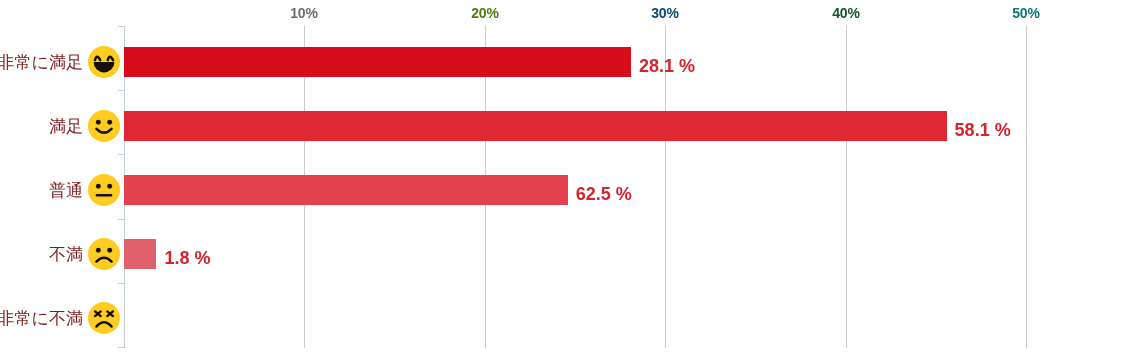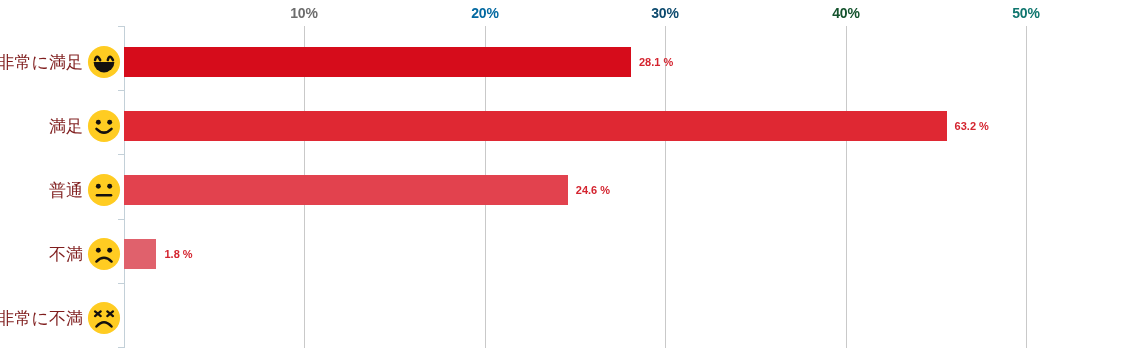--- a/index.html
+++ b/index.html
@@ -90,37 +90,37 @@
   }
 
   
   .bar {
     position: absolute;
     left: 124px;
     height: 30px;
   }
   .bar-value {
     position: absolute;
-    font-size: 11px;
+    font-size: 18px;
     font-weight: bold;
     color: #d4242f;
     white-space: nowrap;
     line-height: 1;
   }
 </style>
 </head>
 <body>
 
 <div id="chart-root">
 
   <div class="plot-area"></div>
 
   <div>
     <div class="xtick-label" style="left: 304px; color: rgb(109, 109, 109);">10%</div>
-    <div class="xtick-label" style="left: 485px; color: #0369a1;">20%</div>
+    <div class="xtick-label" style="left: 485px; color: #4d7c0f;">20%</div>
     <div class="xtick-label" style="left: 665px; color: #0c4a6e;">30%</div>
     <div class="xtick-label" style="left: 846px; color: #14532d;">40%</div>
     <div class="xtick-label" style="left: 1026px; color: #0f766e;">50%</div>
   </div>
 
   <div>
     <div class="gridline" style="left: 304px; background: rgb(201, 201, 201);"></div>
     <div class="gridline" style="left: 485px; background: rgb(201, 201, 201);"></div>
     <div class="gridline" style="left: 665px; background: rgb(201, 201, 201);"></div>
     <div class="gridline" style="left: 846px; background: rgb(201, 201, 201);"></div>
@@ -152,33 +152,33 @@
   <div class="ylabel" style="top:106px;">
     <span class="ylabel-text">満足</span>
     <svg class="emoji" viewBox="0 0 36 36">
       <circle cx="18" cy="18" r="17" fill="#ffcc22"></circle>
       <circle cx="12" cy="14" r="2.6" fill="#14100f"></circle>
       <circle cx="24" cy="14" r="2.6" fill="#14100f"></circle>
       <path d="M10 21 q8 8 16 0" stroke="#14100f" stroke-width="2.6" fill="none" stroke-linecap="round"></path>
     </svg>
   </div>
   <div class="bar" style="top: 111px; width: 822.624px; background: rgb(223, 40, 51); display: block;"></div>
-  <div class="bar-value" style="left: 954.624px; top: 121px; color: rgb(212, 36, 47);">63.2 %</div>
+  <div class="bar-value" style="left: 954.624px; top: 121px; color: rgb(212, 36, 47);">58.1 %</div>
 
   <div class="ylabel" style="top:170px;">
     <span class="ylabel-text">普通</span>
     <svg class="emoji" viewBox="0 0 36 36">
       <circle cx="18" cy="18" r="17" fill="#ffcc22"></circle>
       <circle cx="12" cy="14" r="2.6" fill="#14100f"></circle>
       <circle cx="24" cy="14" r="2.6" fill="#14100f"></circle>
       <path d="M10.5 23.5 h15" stroke="#14100f" stroke-width="2.6" fill="none" stroke-linecap="round"></path>
     </svg>
   </div>
   <div class="bar" style="top: 175px; width: 443.784px; background: rgb(226, 66, 78); display: block;"></div>
-  <div class="bar-value" style="left: 575.784px; top: 185px; color: rgb(212, 36, 47);">24.6 %</div>
+  <div class="bar-value" style="left: 575.784px; top: 185px; color: rgb(212, 36, 47);">62.5 %</div>
 
   <div class="ylabel" style="top:234px;">
     <span class="ylabel-text">不満</span>
     <svg class="emoji" viewBox="0 0 36 36">
       <circle cx="18" cy="18" r="17" fill="#ffcc22"></circle>
       <circle cx="12" cy="14" r="2.6" fill="#14100f"></circle>
       <circle cx="24" cy="14" r="2.6" fill="#14100f"></circle>
       <path d="M10 26 q8 -8 16 0" stroke="#14100f" stroke-width="2.6" fill="none" stroke-linecap="round"></path>
     </svg>
   </div>

